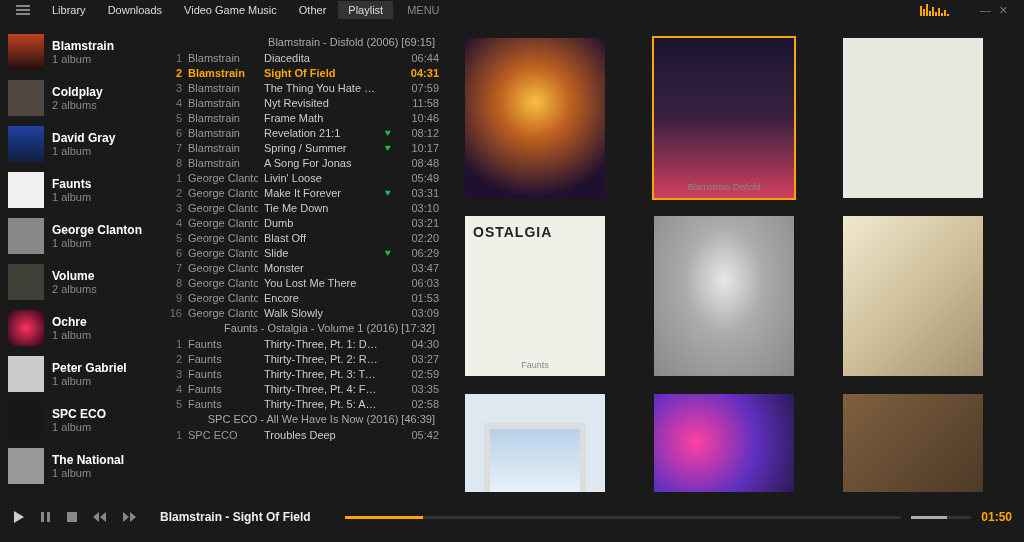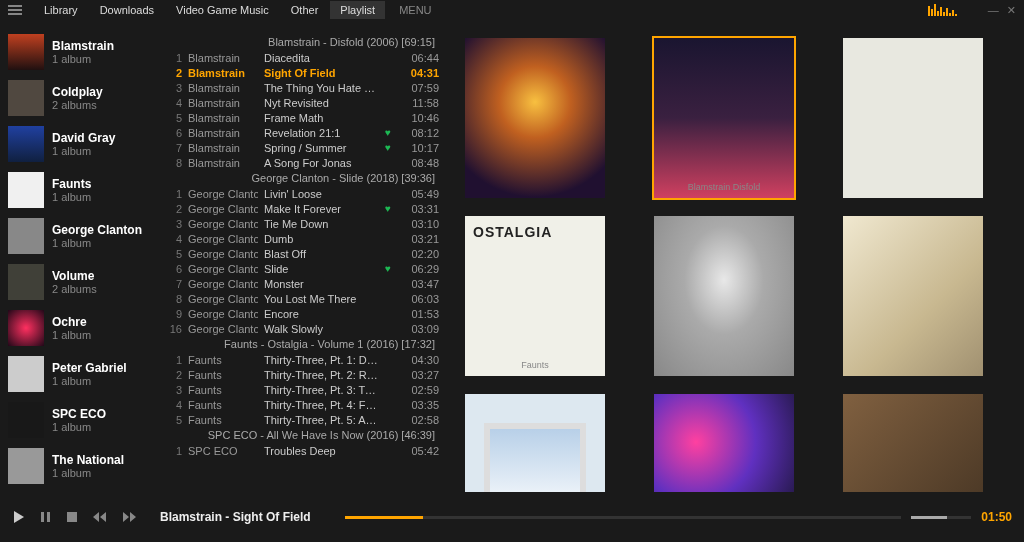--- a/index.html
+++ b/index.html
@@ -9,21 +9,21 @@
   font-family: -apple-system, "Segoe UI", Arial, sans-serif;
   color: #ccc;
   font-size: 12px;
   overflow: hidden;
   position: relative;
 }
 .topbar {
   height: 20px;
   display: flex;
   align-items: center;
-  padding: 0 8px;
+  padding: 0 16px;
   background: #1a1a1a;
 }
 .top-icon { width: 16px; height: 12px; margin-right: 10px; color: #aaa; display:flex; align-items:center; }
 .tabs { display: flex; gap: 2px; }
 .tab { padding: 3px 10px; color: #ddd; font-size: 11px; cursor: pointer; }
 .tab.active { background: #333; }
 .menu-btn { padding: 3px 10px; color: #888; font-size: 11px; margin-left: 4px; }
 .spacer { flex: 1; }
 .vis { width: 50px; height: 12px; display: flex; align-items: flex-end; gap: 1px; margin-right: 10px; }
 .vis span { width: 2px; background: #ffa500; }
@@ -254,21 +254,20 @@
         <span class="heart">♥</span>
         <span class="dur">10:17</span>
       </div>
       <div class="track">
         <span class="num">8</span>
         <span class="artist-col">Blamstrain</span>
         <span class="title">A Song For Jonas</span>
         <span class="heart"></span>
         <span class="dur">08:48</span>
       </div>
-      <div class="album-header">George Clanton - Slide (2018) [39:36]</div>
       <div class="track">
         <span class="num">1</span>
         <span class="artist-col">George Clanton</span>
         <span class="title">Livin' Loose</span>
         <span class="heart"></span>
         <span class="dur">05:49</span>
       </div>
       <div class="track">
         <span class="num">2</span>
         <span class="artist-col">George Clanton</span>

